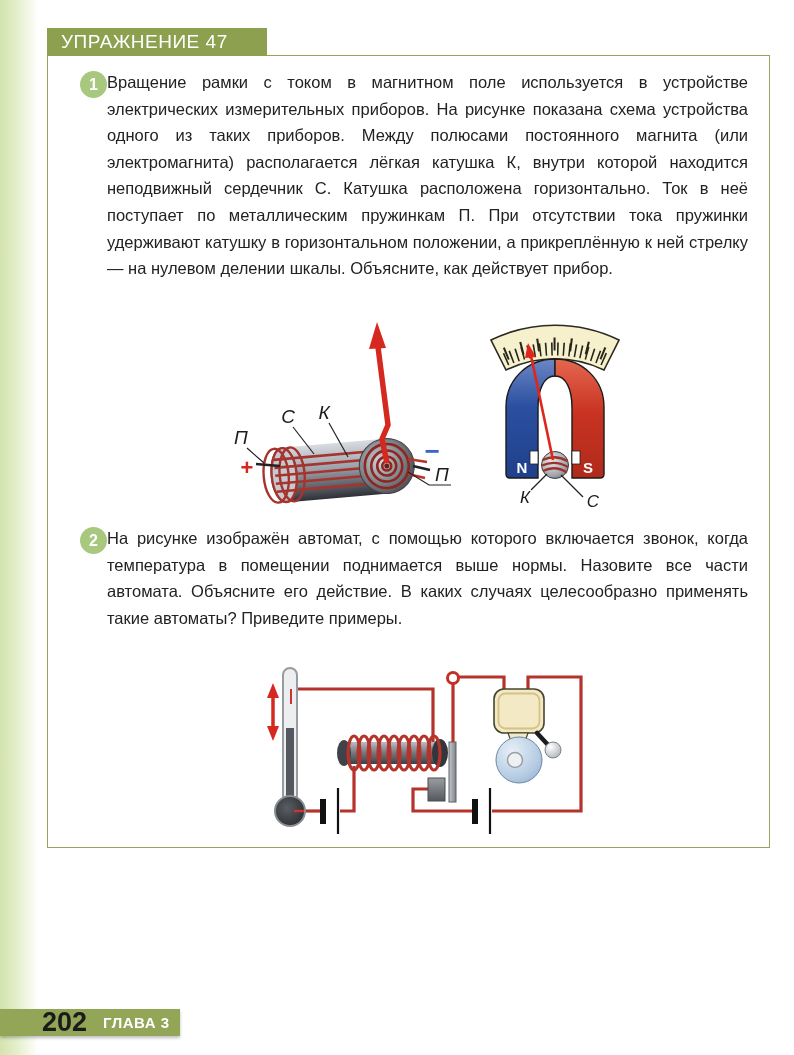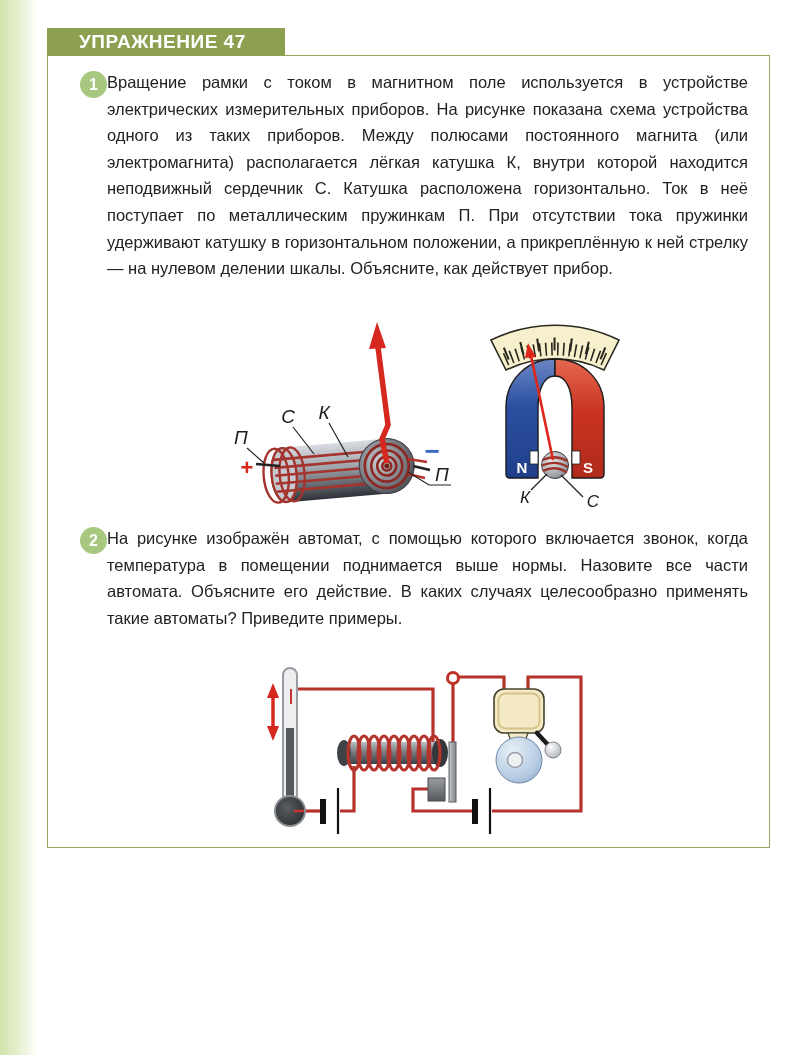--- a/index.html
+++ b/index.html
@@ -1,22 +1,22 @@
 <!DOCTYPE html>
 <html><head>
 <meta charset="utf-8">
 <style>
   html,body{margin:0;padding:0;}
   body{width:794px;height:1055px;background:#ffffff;font-family:"Liberation Sans","DejaVu Sans",sans-serif;overflow:hidden;}
   .page{position:relative;width:794px;height:1055px;background:#fff;}
   .left-strip{position:absolute;left:0;top:0;width:38px;height:1055px;
     background:linear-gradient(90deg,#d3e4ae 0%,#e4efcb 45%,#ffffff 100%);}
   .header-tab{position:absolute;left:47px;top:28px;width:206px;height:28px;background:#8CA04F;
-    color:#fff;font-weight:bold;font-size:19px;letter-spacing:.5px;display:flex;align-items:center;
-    padding-left:32px;z-index:3;}
+    color:#fff;font-weight:normal;font-size:19px;letter-spacing:.5px;display:flex;align-items:center;
+    padding-left:14px;z-index:3;}
   .exercise-box{position:absolute;left:47px;top:55px;width:723px;height:793px;border:1.6px solid #96A45C;
     background:#fff;box-sizing:border-box;z-index:1;}
   .ex-row{position:absolute;left:32px;display:flex;align-items:flex-start;}
   .badge{flex:0 0 auto;width:27px;height:27px;border-radius:50%;background:#A7C87E;color:#fff;
     font-weight:bold;font-size:16px;line-height:27px;text-align:center;margin-top:2px;}
   .ex-text{margin-left:0;width:641px;font-size:16.5px;line-height:26.6px;color:#222;text-align:justify;}
   .fig{position:absolute;}
   .fig1{left:133px;top:257px;width:595px;height:208px;}
   .fig2{left:208px;top:600px;width:340px;height:192px;}
   svg text{font-family:"Liberation Sans","DejaVu Sans",sans-serif;}
@@ -247,13 +247,17 @@
           <circle cx="263" cy="104" r="23" fill="url(#bellGrad)" stroke="#6a87a5" stroke-width="1"></circle>
           <circle cx="259" cy="104" r="7.5" fill="#eef0f2" stroke="#9aa0a8" stroke-width="1.5"></circle>
           <line x1="281" y1="77" x2="293" y2="90" stroke="#1c1c1e" stroke-width="4.5" stroke-linecap="round"></line>
           <circle cx="297" cy="94" r="8" fill="url(#hamGrad)" stroke="#7e8289" stroke-width="1"></circle>
         </g>
       </svg>
     </div>
 
   </div>
 
+  <div class="footer-bar">
+    <span class="pagenum">202</span>
+    <span class="chapter">ГЛАВА 3</span>
+  </div>
 </div>
 
 </body></html>

